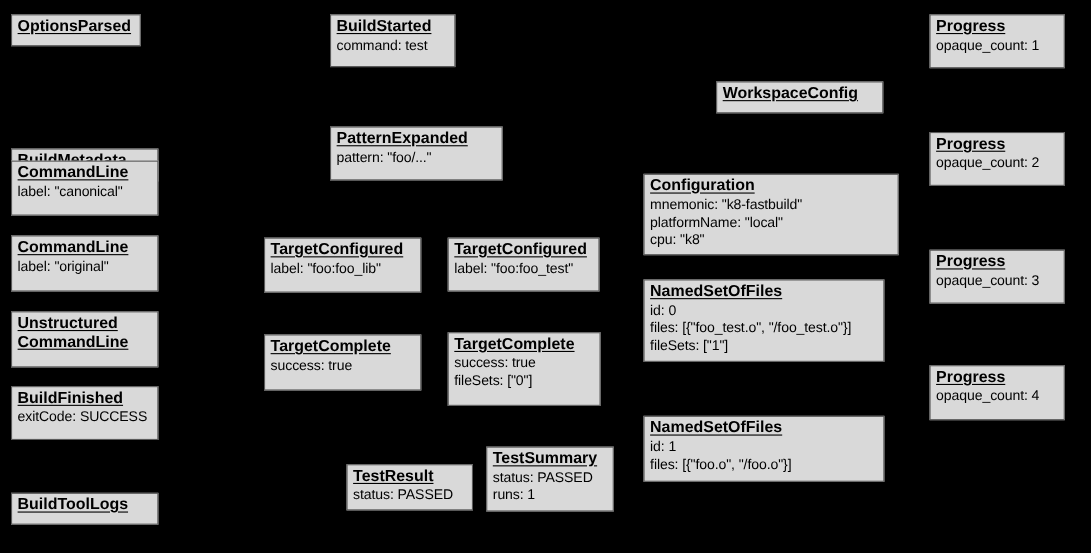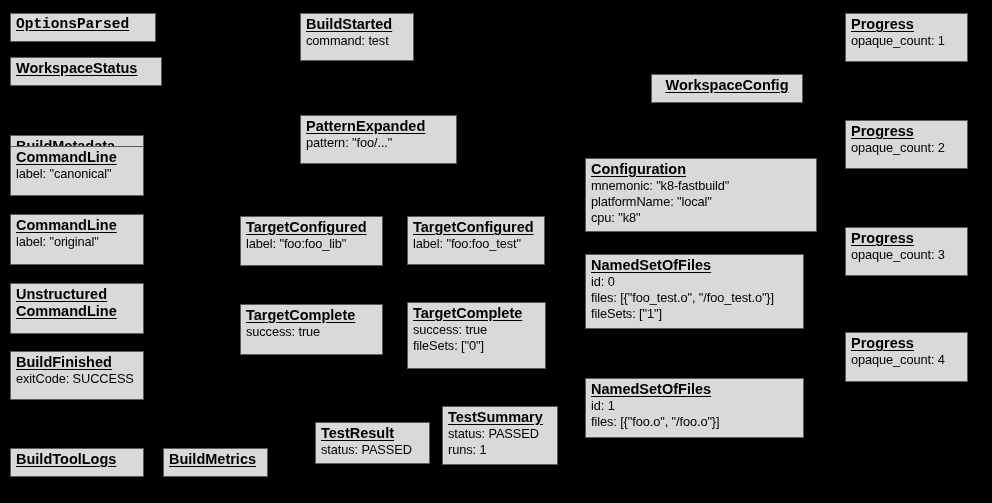--- a/index.html
+++ b/index.html
@@ -42,25 +42,22 @@
     font-size: 12.8px;
     line-height: 16px;
     white-space: nowrap;
     letter-spacing: -0.1px;
   }
 </style>
 </head>
 <body>
 
 <div id="canvas">
-    <div class="box" style="left: 10px; top: 13px; width: 146px; height: 29px; font-family: Liberation Mono, monospace;">
+    <div class="box" style="left: 10px; top: 13px; width: 118px; height: 29px;">
       <div class="title">OptionsParsed</div>
-    </div>
-    <div class="box" style="left: 10px; top: 57px; width: 152px; height: 29px;">
-      <div class="title">WorkspaceStatus</div>
     </div>
     <div class="box" style="left: 10px; top: 102px; width: 134px; height: 30px; margin-top: 33px;">
       <div class="title">BuildMetadata</div>
     </div>
     <div class="box" style="left: 10px; top: 146px; width: 134px; height: 50px;">
       <div class="title">CommandLine</div>
       <div class="line">label: "canonical"</div>
     </div>
     <div class="box" style="left: 10px; top: 214px; width: 134px; height: 51px;">
       <div class="title">CommandLine</div>
@@ -69,23 +66,20 @@
     <div class="box" style="left: 10px; top: 283px; width: 134px; height: 51px;">
       <div class="title">Unstructured
 CommandLine</div>
     </div>
     <div class="box" style="left: 10px; top: 351px; width: 134px; height: 49px;">
       <div class="title">BuildFinished</div>
       <div class="line">exitCode: SUCCESS</div>
     </div>
     <div class="box" style="left: 10px; top: 448px; width: 134px; height: 29px;">
       <div class="title">BuildToolLogs</div>
-    </div>
-    <div class="box" style="left: 163px; top: 448px; width: 105px; height: 29px;">
-      <div class="title">BuildMetrics</div>
     </div>
     <div class="box" style="left: 300px; top: 13px; width: 114px; height: 48px;">
       <div class="title">BuildStarted</div>
       <div class="line">command: test</div>
     </div>
     <div class="box" style="left: 300px; top: 115px; width: 157px; height: 49px;">
       <div class="title">PatternExpanded</div>
       <div class="line">pattern: "foo/..."</div>
     </div>
     <div class="box" style="left: 240px; top: 216px; width: 143px; height: 50px;">
@@ -107,21 +101,21 @@
     </div>
     <div class="box" style="left: 315px; top: 422px; width: 115px; height: 42px;">
       <div class="title">TestResult</div>
       <div class="line">status: PASSED</div>
     </div>
     <div class="box" style="left: 442px; top: 406px; width: 116px; height: 59px;">
       <div class="title">TestSummary</div>
       <div class="line">status: PASSED</div>
       <div class="line">runs: 1</div>
     </div>
-    <div class="box" style="left: 651px; top: 74px; width: 152px; height: 29px; text-align: center;">
+    <div class="box" style="left: 651px; top: 74px; width: 152px; height: 29px;">
       <div class="title">WorkspaceConfig</div>
     </div>
     <div class="box" style="left: 585px; top: 158px; width: 232px; height: 74px;">
       <div class="title">Configuration</div>
       <div class="line">mnemonic: "k8-fastbuild"</div>
       <div class="line">platformName: "local"</div>
       <div class="line">cpu: "k8"</div>
     </div>
     <div class="box" style="left: 585px; top: 254px; width: 219px; height: 75px;">
       <div class="title">NamedSetOfFiles</div>

